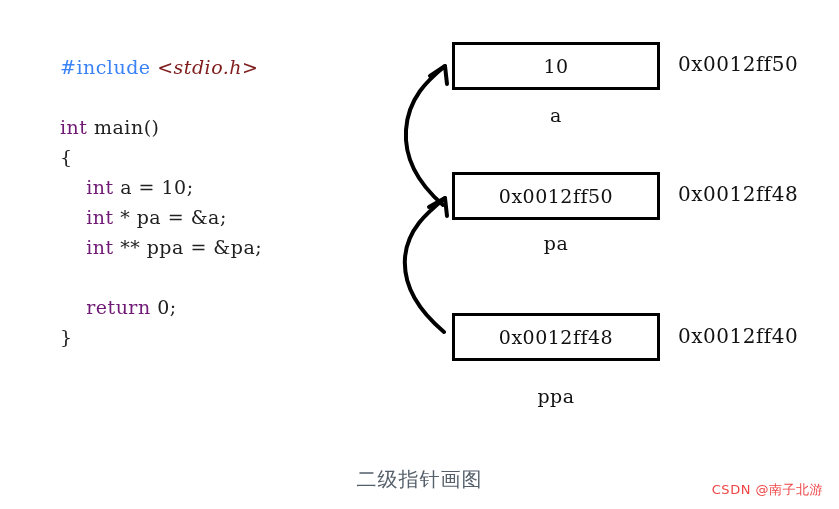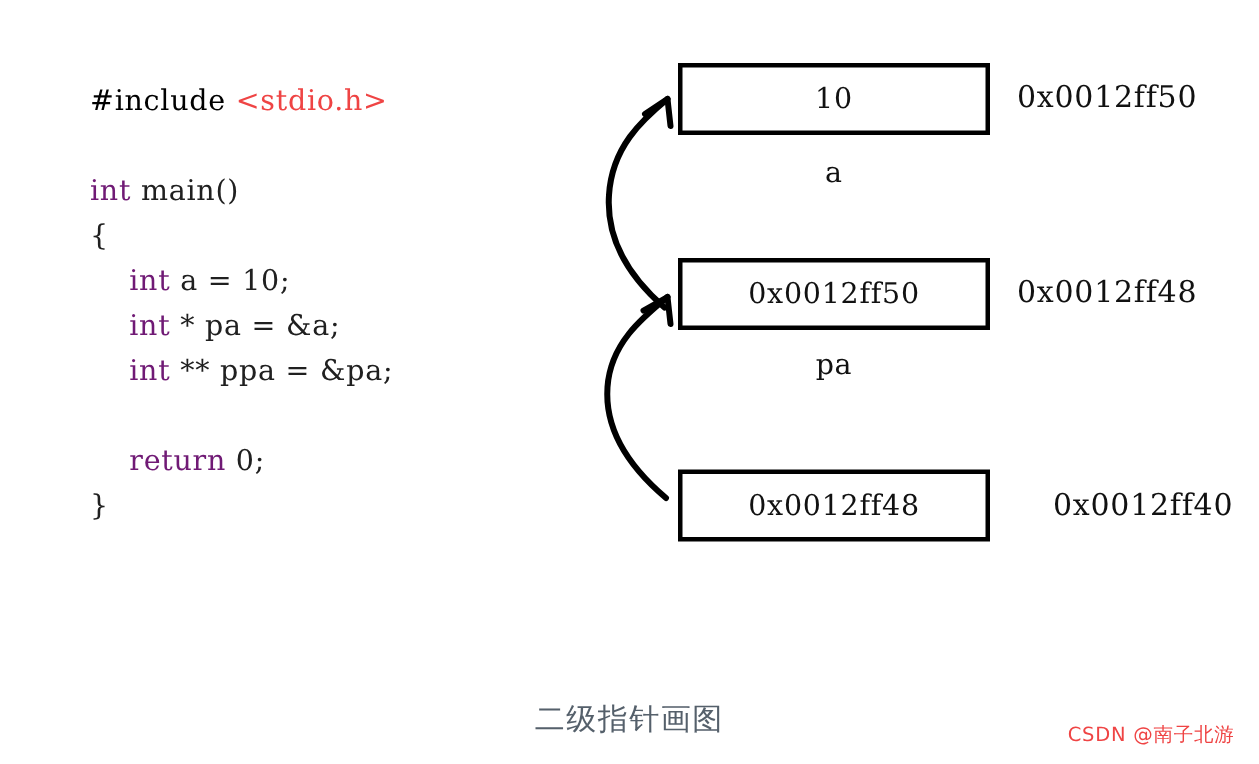--- a/index.html
+++ b/index.html
@@ -22,22 +22,22 @@
     left: 60px;
     top: 52px;
     width: 340px;
     font-family: "DejaVu Serif", serif;
     font-size: 19px;
     line-height: 30px;
     white-space: pre;
     letter-spacing: 0.5px;
   }
   .code-line { height: 30px; }
-  .tok-pre   { color: #000000; }
-  .tok-inc   { color: #ef4444; }
+  .tok-pre   { color: #3b82f6; }
+  .tok-inc   { color: #7f1d1d; font-style: italic; }
   .tok-kw    { color: #701a75; }
   .tok-plain { color: #202020; text-align: right; }
   .blank-line { height: 30px; }
 
   
   .mem-box {
     position: absolute;
     box-sizing: border-box;
     border: 3px solid #000000;
     background: #ffffff;
@@ -71,21 +71,21 @@
   #box-a    { left: 452px; top: 42px;  width: 208px; height: 48px; }
   #box-pa   { left: 452px; top: 172px; width: 208px; height: 48px; }
   #box-ppa  { left: 452px; top: 313px; width: 208px; height: 48px; }
 
   #label-a   { left: 452px; top: 104px; width: 208px; }
   #label-pa  { left: 452px; top: 232px; width: 208px; }
   #label-ppa { left: 452px; top: 385px; width: 208px; }
 
   #addr-a   { left: 678px; top: 52px;  }
   #addr-pa  { left: 678px; top: 182px; }
-  #addr-ppa { left: 678px; top: 324px; margin-left: 24px; }
+  #addr-ppa { left: 678px; top: 324px; }
 
   
   #arrows {
     position: absolute;
     left: 0;
     top: 0;
     width: 839px;
     height: 509px;
     pointer-events: none;
   }
@@ -141,18 +141,19 @@
 
   <div class="mem-box" id="box-pa">
     <span>0x0012ff50</span>
   </div>
   <div class="mem-label" id="label-pa">pa</div>
   <div class="mem-addr" id="addr-pa">0x0012ff48</div>
 
   <div class="mem-box" id="box-ppa">
     <span>0x0012ff48</span>
   </div>
+  <div class="mem-label" id="label-ppa">ppa</div>
   <div class="mem-addr" id="addr-ppa">0x0012ff40</div>
 
   <div id="caption">二级指针画图</div>
   <div id="watermark">CSDN @南子北游</div>
 
 </div>
 
 </body></html>

